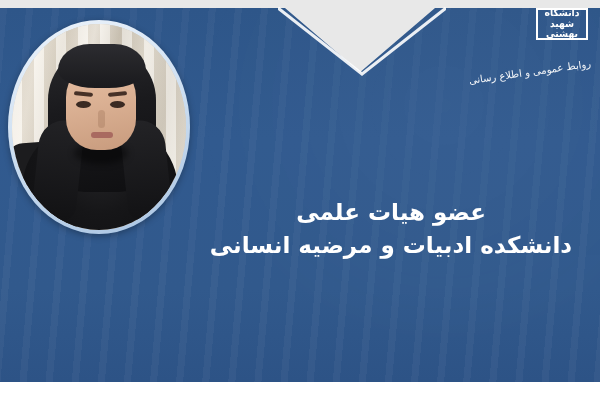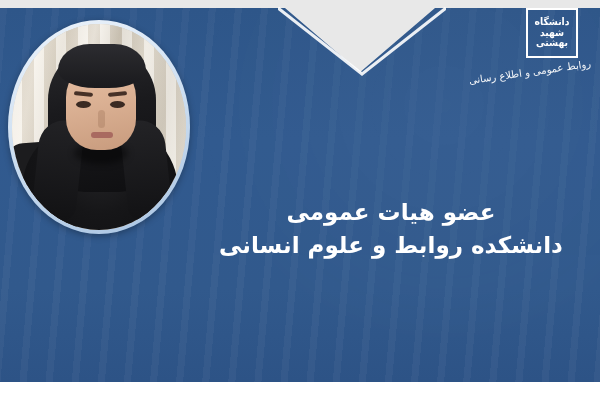--- a/index.html
+++ b/index.html
@@ -323,24 +323,24 @@
   .logo-area {
     position: absolute;
     right: 8px;
     top: 6px;
     width: 112px;
     height: 90px;
     direction: rtl;
   }
   .logo-emblem {
     position: absolute;
-    right: 14px;
+    right: 4px;
     top: 2px;
     width: 52px;
-    height: 50px;
+    height: 32px;
     border: 2px solid #ffffff;
     box-sizing: border-box;
     display: flex;
     align-items: center;
     overflow: hidden;
   }
   .logo-emblem-text {
     color: #ffffff;
     font-size: 10px;
     font-weight: bold;
@@ -407,22 +407,22 @@
         <div class="ph-eye-l"></div>
         <div class="ph-eye-r"></div>
         <div class="ph-nose"></div>
         <div class="ph-mouth"></div>
       </div>
       <div class="ph-hijab-front"></div>
     </div>
   </div>
 
   <div class="subtitle-block">
-    <div class="subtitle-line1">عضو هیات عمومی</div>
-    <div class="subtitle-line2">دانشکده روابط و علوم انسانی</div>
+    <div class="subtitle-line1">عضو هیات علمی</div>
+    <div class="subtitle-line2">دانشکده ادبیات و مرضیه انسانی</div>
   </div>
 
   <div class="logo-area">
     <div class="logo-emblem">
       <div class="logo-emblem-text">دانشگاه شهید بهشتی</div>
     </div>
     <div class="logo-pr-text">روابط عمومی و اطلاع رسانی</div>
   </div>
 
   <div class="bottom-strip"></div>

